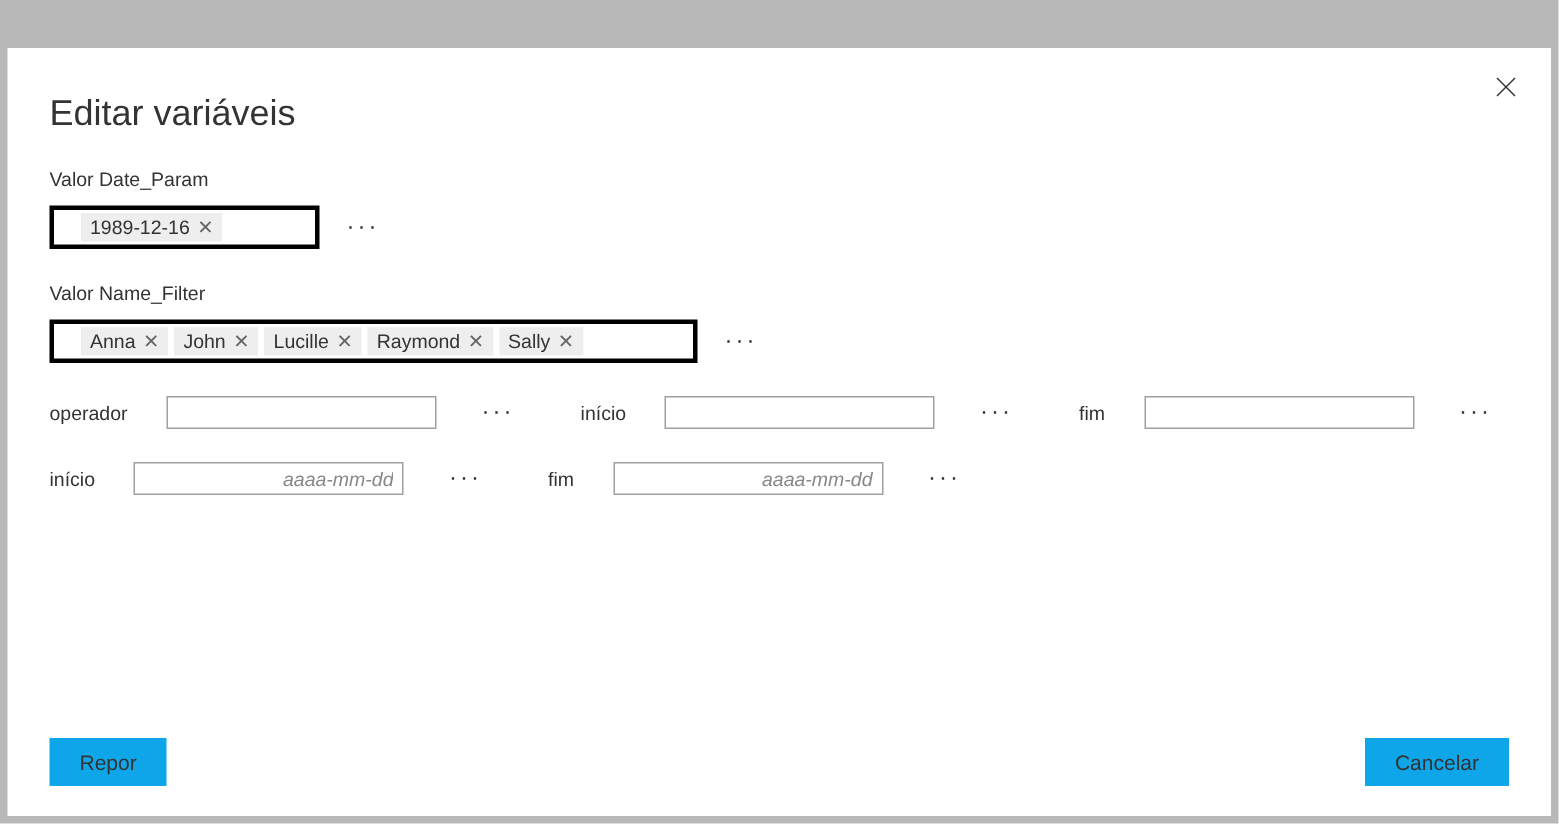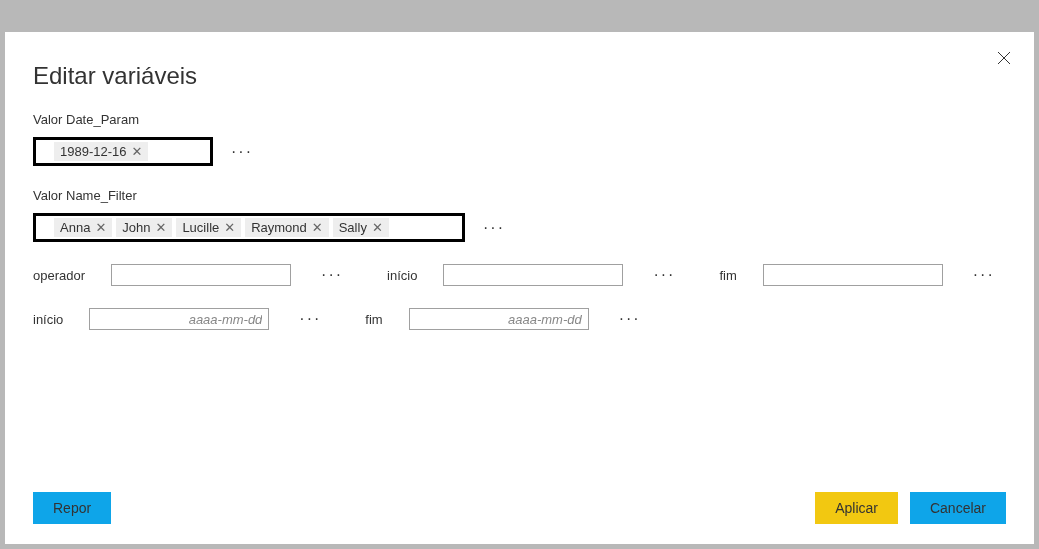--- a/index.html
+++ b/index.html
@@ -240,18 +240,17 @@
           <span class="more-dots">···</span>
         </div>
       </div>
     </div>
 
   </div>
 
   <div class="footer">
     <button class="btn btn-gray">Repor</button>
     <div class="footer-right">
-      <button class="btn btn-yellow">Aplicar</button>
       <button class="btn btn-gray">Cancelar</button>
     </div>
   </div>
 
 </div>
 
 </body></html>

